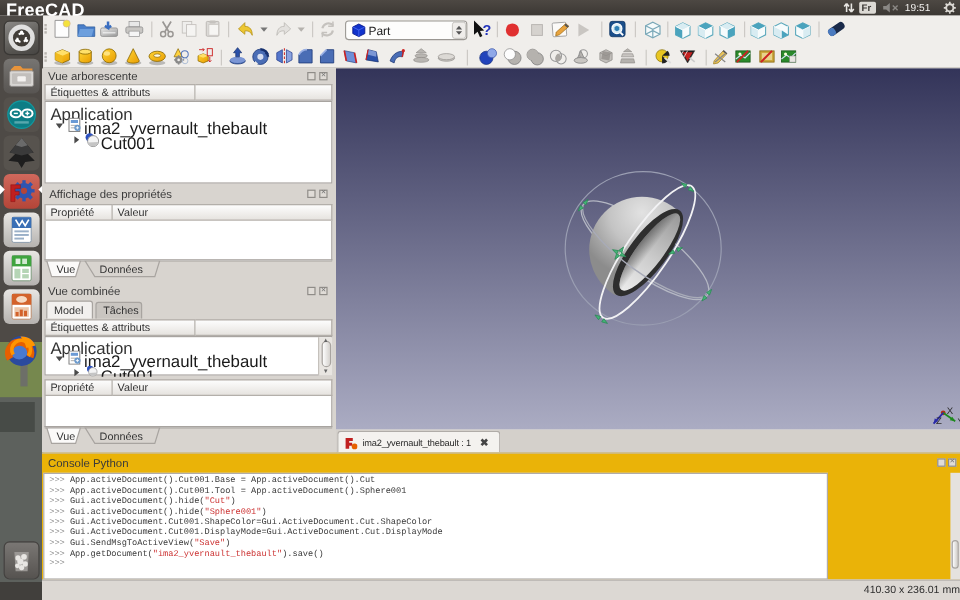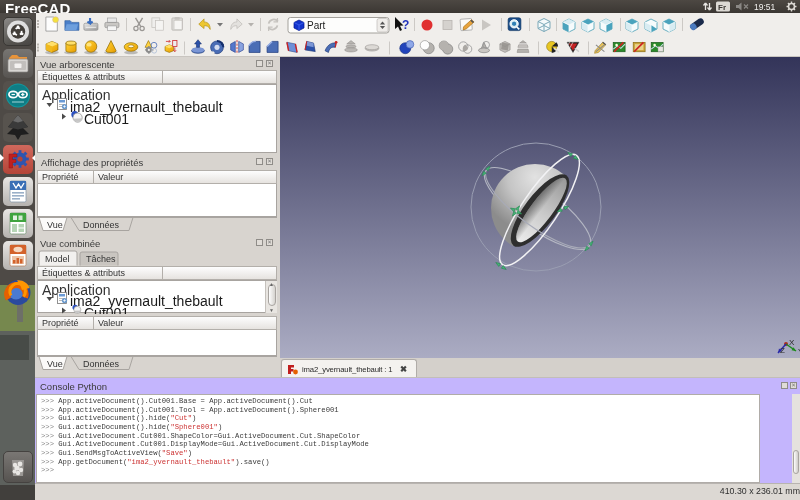--- a/index.html
+++ b/index.html
@@ -7,21 +7,21 @@
 body{font-family:"Liberation Sans",sans-serif;position:relative;background:#efedea}
 .abs{position:absolute}
 #topbar{left:0;top:0;width:800px;height:13px;background:linear-gradient(#4d4843,#3b3733);color:#fff}
 #topbar .title{position:absolute;left:5px;top:0px;font-size:15px;font-weight:bold;letter-spacing:.2px}
 #launcher{left:0;top:13px;width:36px;height:487px;background:#4e4a46}
 .tile{position:absolute;left:3px;width:30px;height:29px;border-radius:5px}
 #toolbars{left:36px;top:13px;width:764px;height:44px;background:#f0eeeb;border-bottom:1px solid #c9c5c0}
 #dock{left:35px;top:57px;width:245px;height:320px;background:#d8d4cf}
 #viewport{left:280px;top:57px;width:520px;height:301px;background:linear-gradient(#333459,#abacc3)}
 #tabbar{left:280px;top:358px;width:520px;height:34px;background:#d4d0cb;border-bottom:1px solid #b8b4b0}
-#console{left:35px;top:377px;width:765px;height:106px;background:#c4b5fd;border-top:1px solid #c2beb9}
+#console{left:35px;top:377px;width:765px;height:106px;background:#eab308;border-top:1px solid #c2beb9}
 #statusbar{left:35px;top:483px;width:765px;height:17px;background:#dcd8d3;border-top:1px solid #b8b4b0;font-size:8.8px;color:#2e2e2e}
 .ptitle{position:absolute;font-size:9.5px;color:#3a3a3a}
 .pbtn{position:absolute;width:7px;height:7px;border:1px solid #8f8c88;background:#e0dcd7;font-size:5.5px;line-height:5.5px;text-align:center;color:#777}
 .hdrcell{position:absolute;height:14px;background:linear-gradient(#fdfdfd,#e6e3df);border:1px solid #b3afaa;font-size:9px;color:#333;padding-left:4px;line-height:13px}
 .white{position:absolute;background:#fff;border:1px solid #a8a4a0}
 .treetxt{position:absolute;font-size:14px;color:#333;white-space:nowrap}
 .booltxt{font-weight:normal;color:#1a1a1a}
 .mono{font-family:"Liberation Mono",monospace;font-size:7.2px;white-space:pre}
 svg{display:block}
 </style>
@@ -761,21 +761,21 @@
       </svg>
     <span class="abs" style="left:20px;top:5px;font-size:7.7px;letter-spacing:-0.15px;color:#2a2a2a;white-space:nowrap">ima2_yvernault_thebault : 1</span>
     <span class="abs" style="left:118px;top:4px;font-size:8.5px;font-weight:bold;color:#444">✖</span>
   </div>
 </div>
 
 <div id="console" class="abs">
   <div class="ptitle" style="left:5px;top:3px">Console Python</div>
   <div class="pbtn" style="left:746px;top:4px"></div>
     <div class="pbtn" style="left:755px;top:4px">✕</div>
-  <div class="white" style="left:1px;top:16px;width:724px;height:89px;border-color:#b0aca8">
+  <div class="white" style="left:1px;top:16px;width:654px;height:89px;border-color:#b0aca8">
     <div class="mono" style="position:absolute;left:4px;top:2px;line-height:8.65px;color:#3a3a3a"><span style="color:#888">&gt;&gt;&gt; </span>App.activeDocument().Cut001.Base = App.activeDocument().Cut
 <span style="color:#888">&gt;&gt;&gt; </span>App.activeDocument().Cut001.Tool = App.activeDocument().Sphere001
 <span style="color:#888">&gt;&gt;&gt; </span>Gui.activeDocument().hide(<span style="color:#c33">"Cut"</span>)
 <span style="color:#888">&gt;&gt;&gt; </span>Gui.activeDocument().hide(<span style="color:#c33">"Sphere001"</span>)
 <span style="color:#888">&gt;&gt;&gt; </span>Gui.ActiveDocument.Cut001.ShapeColor=Gui.ActiveDocument.Cut.ShapeColor
 <span style="color:#888">&gt;&gt;&gt; </span>Gui.ActiveDocument.Cut001.DisplayMode=Gui.ActiveDocument.Cut.DisplayMode
 <span style="color:#888">&gt;&gt;&gt; </span>Gui.SendMsgToActiveView(<span style="color:#c33">"Save"</span>)
 <span style="color:#888">&gt;&gt;&gt; </span>App.getDocument(<span style="color:#c33">"ima2_yvernault_thebault"</span>).save()
 <span style="color:#888">&gt;&gt;&gt; </span></div>
   </div>

